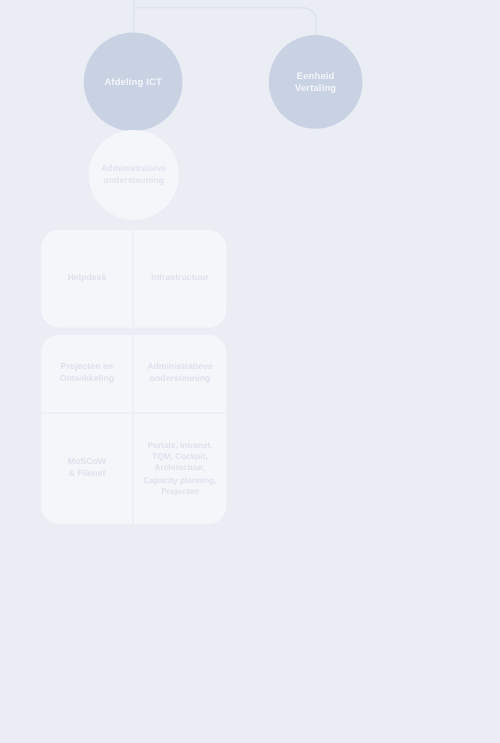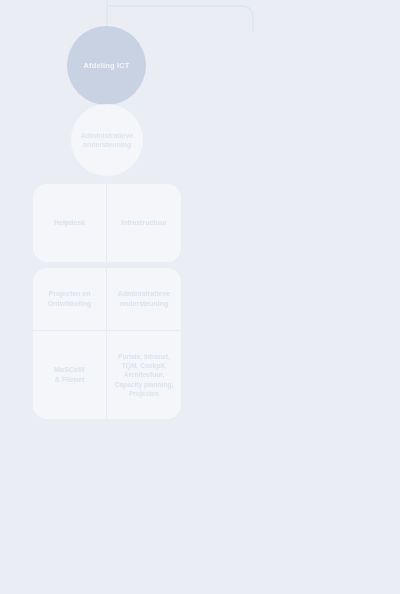--- a/index.html
+++ b/index.html
@@ -164,20 +164,24 @@
 
     <path d="M107,6 L241,6 Q253,6 253,18 L253,32" stroke="#dfe5ee" stroke-width="1.4" fill="none"></path>
 
     <path d="M107,105 L107,184" stroke="#eceff5" stroke-width="1.2" fill="none"></path>
   </svg>
 
   <div class="circle-node" id="node-afdeling-ict">
     <span class="node-label">Afdeling ICT</span>
   </div>
 
+  <div class="circle-node" id="node-eenheid-vertaling">
+    <span class="node-label">Eenheid
+Vertaling</span>
+  </div>
 
   <div id="node-admin-ondersteuning">
     <span class="node-label">Administratieve
 ondersteuning</span>
   </div>
 
   <div class="card" id="card-services">
     <div class="card-row">
       <div class="card-cell cell-divider-right">
         <span class="cell-label">Helpdesk</span>

